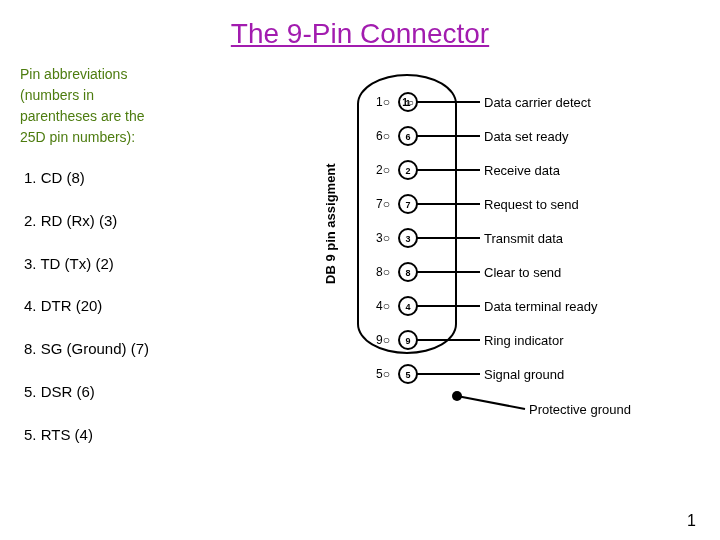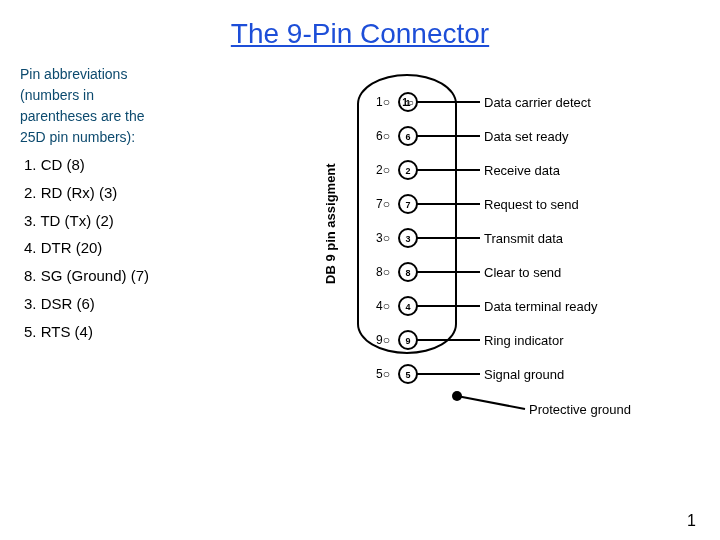--- a/index.html
+++ b/index.html
@@ -9,54 +9,55 @@
       height: 540px;
       background: #ffffff;
       font-family: Arial, sans-serif;
       position: relative;
       overflow: hidden;
     }
 
     .page-title {
       text-align: center;
       font-size: 28px;
-      color: #1d4ed8;
+      color: #a21caf;
       text-decoration: underline;
       margin-top: 18px;
       margin-bottom: 14px;
       font-weight: normal;
     }
 
     .content-area {
       display: flex;
       flex-direction: row;
       padding: 0 20px;
     }
 
     .left-panel {
       width: 260px;
       flex-shrink: 0;
     }
 
     .pin-description {
       font-size: 14px;
-      color: #0c4a6e;
+      color: #4d7c0f;
       line-height: 1.5;
-      margin-bottom: 3px;
+      margin-bottom: 16px;
     }
 
     .pin-list {
       font-size: 15px;
       color: #000;
       line-height: 1.85;
       list-style: none;
     }
 
     .pin-list li {
       padding-left: 4px;
+      margin-top: 15px;
     }
 
     .right-panel {
       flex: 1;
       display: flex;
       justify-content: center;
       align-items: flex-start;
       padding-top: 0;
     }
 
@@ -117,21 +118,21 @@
       <span>(numbers in</span><br>
       <span>parentheses are the</span><br>
       <span>25D pin numbers):</span>
     </div>
     <ul class="pin-list">
       <li>1. CD (8)</li>
       <li>2. RD (Rx) (3)</li>
       <li>3. TD (Tx) (2)</li>
       <li>4. DTR (20)</li>
       <li>8. SG (Ground) (7)</li>
-      <li>3. DSR (6)</li>
+      <li>5. DSR (6)</li>
       <li>5. RTS (4)</li>
     </ul>
   </div>
 
   <div class="right-panel">
     <div class="connector-diagram">
 
       <div class="connector-label">DB 9 pin assigment</div>
 
       <div class="connector-body"></div>

